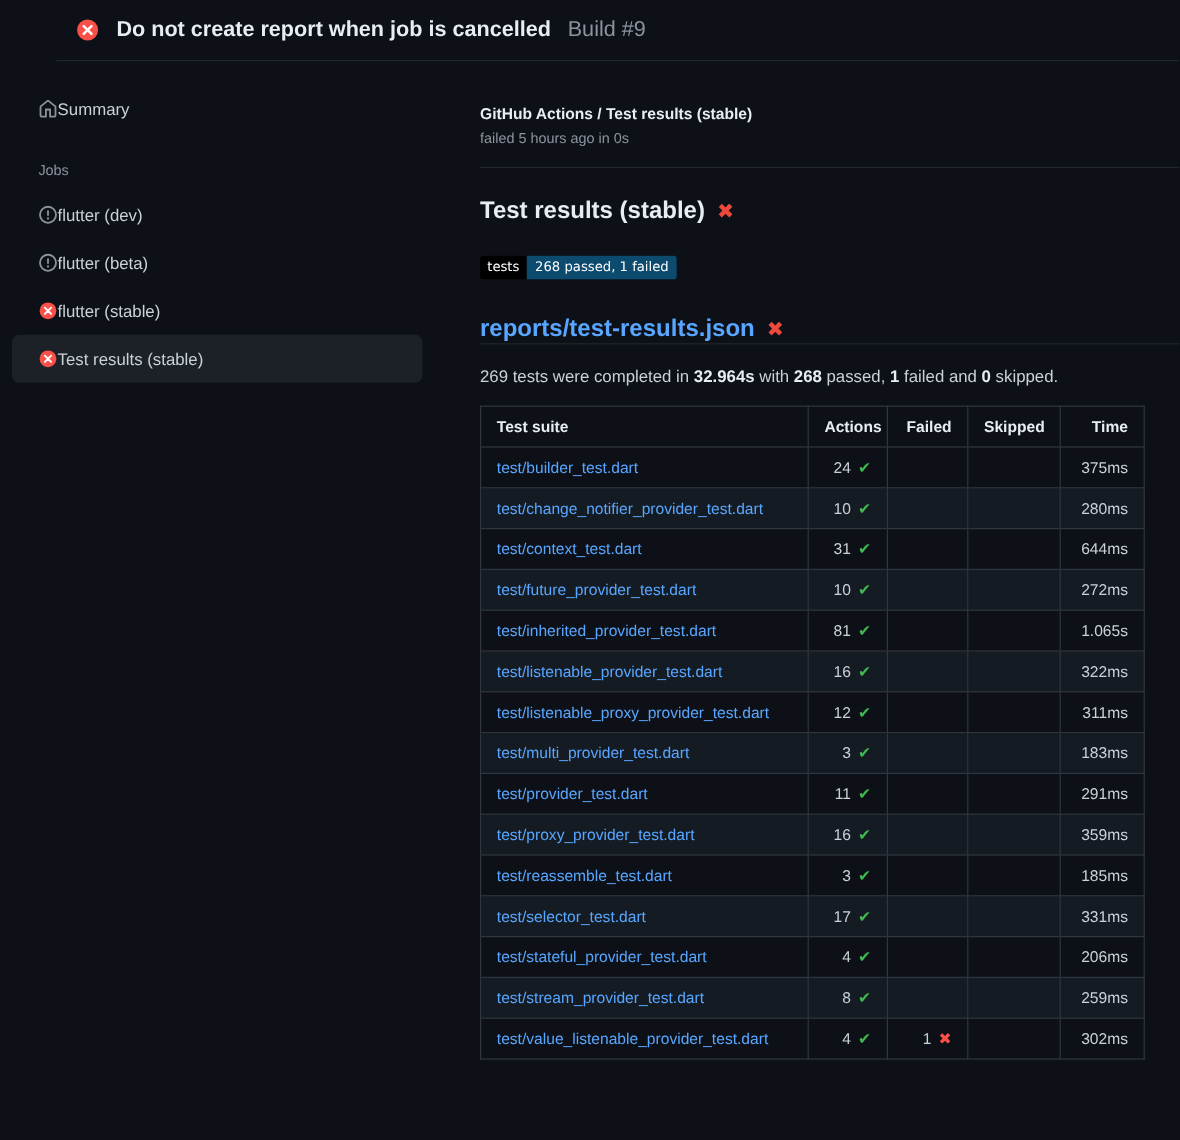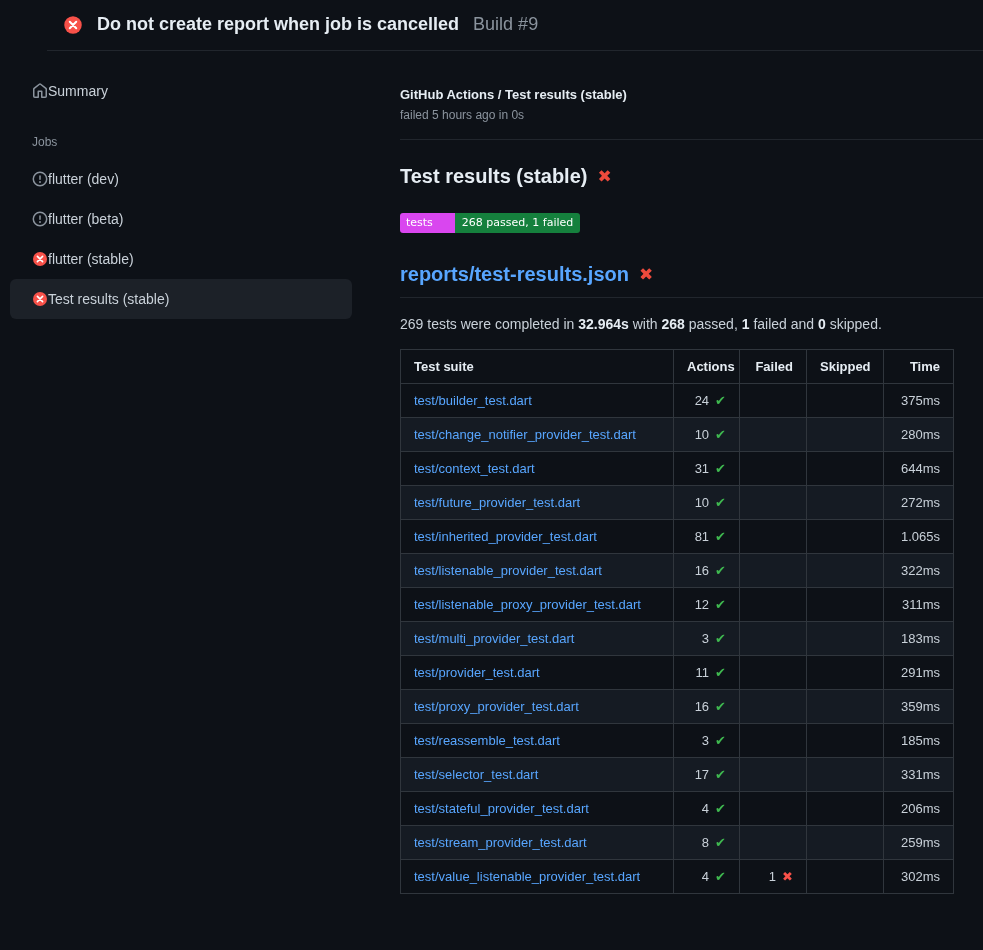--- a/index.html
+++ b/index.html
@@ -40,24 +40,24 @@
   .section-heading {
     margin-top: 25px; font-size: 20px; font-weight: 700; color: #e6edf3;
     display: flex; align-items: center; gap: 10px;
   }
   .x-mark { color: #ec4a3c; font-size: 17px; font-weight: 700; line-height: 1; }
   .badge {
     margin-top: 25px; display: inline-flex; align-items: stretch;
     font-size: 11px; line-height: 13px; border-radius: 3px; overflow: hidden;
     font-family: "DejaVu Sans", sans-serif; color: #ffffff;
   }
-  .badge .lbl { background: #d946ef; padding: 3px 22px 4px 6px; }
-  .badge .val { background: #15803d; padding: 3px 7px 4px 7px; font-weight: 400; }
+  .badge .lbl { background: #000000; padding: 3px 6px 4px 6px; }
+  .badge .val { background: #0c4a6e; padding: 3px 7px 4px 7px; font-weight: 400; }
   .report-heading-row {
-    margin-top: 30px; padding-bottom: 11px; border-bottom: 1px solid #21262d;
+    margin-top: 30px; padding-bottom: 0; border-bottom: 1px solid #21262d;
     display: flex; align-items: center; gap: 10px;
   }
   .report-link { font-size: 20px; font-weight: 700; color: #58a6ff; text-decoration: none; }
   .summary-line { margin-top: 18px; font-size: 14px; color: #c9d1d9; }
   .summary-line b { color: #e6edf3; font-weight: 700; }
   
   table.results {
     margin-top: 17px; border-collapse: collapse;
     font-size: 13px; width: 553px; table-layout: fixed;
   }

